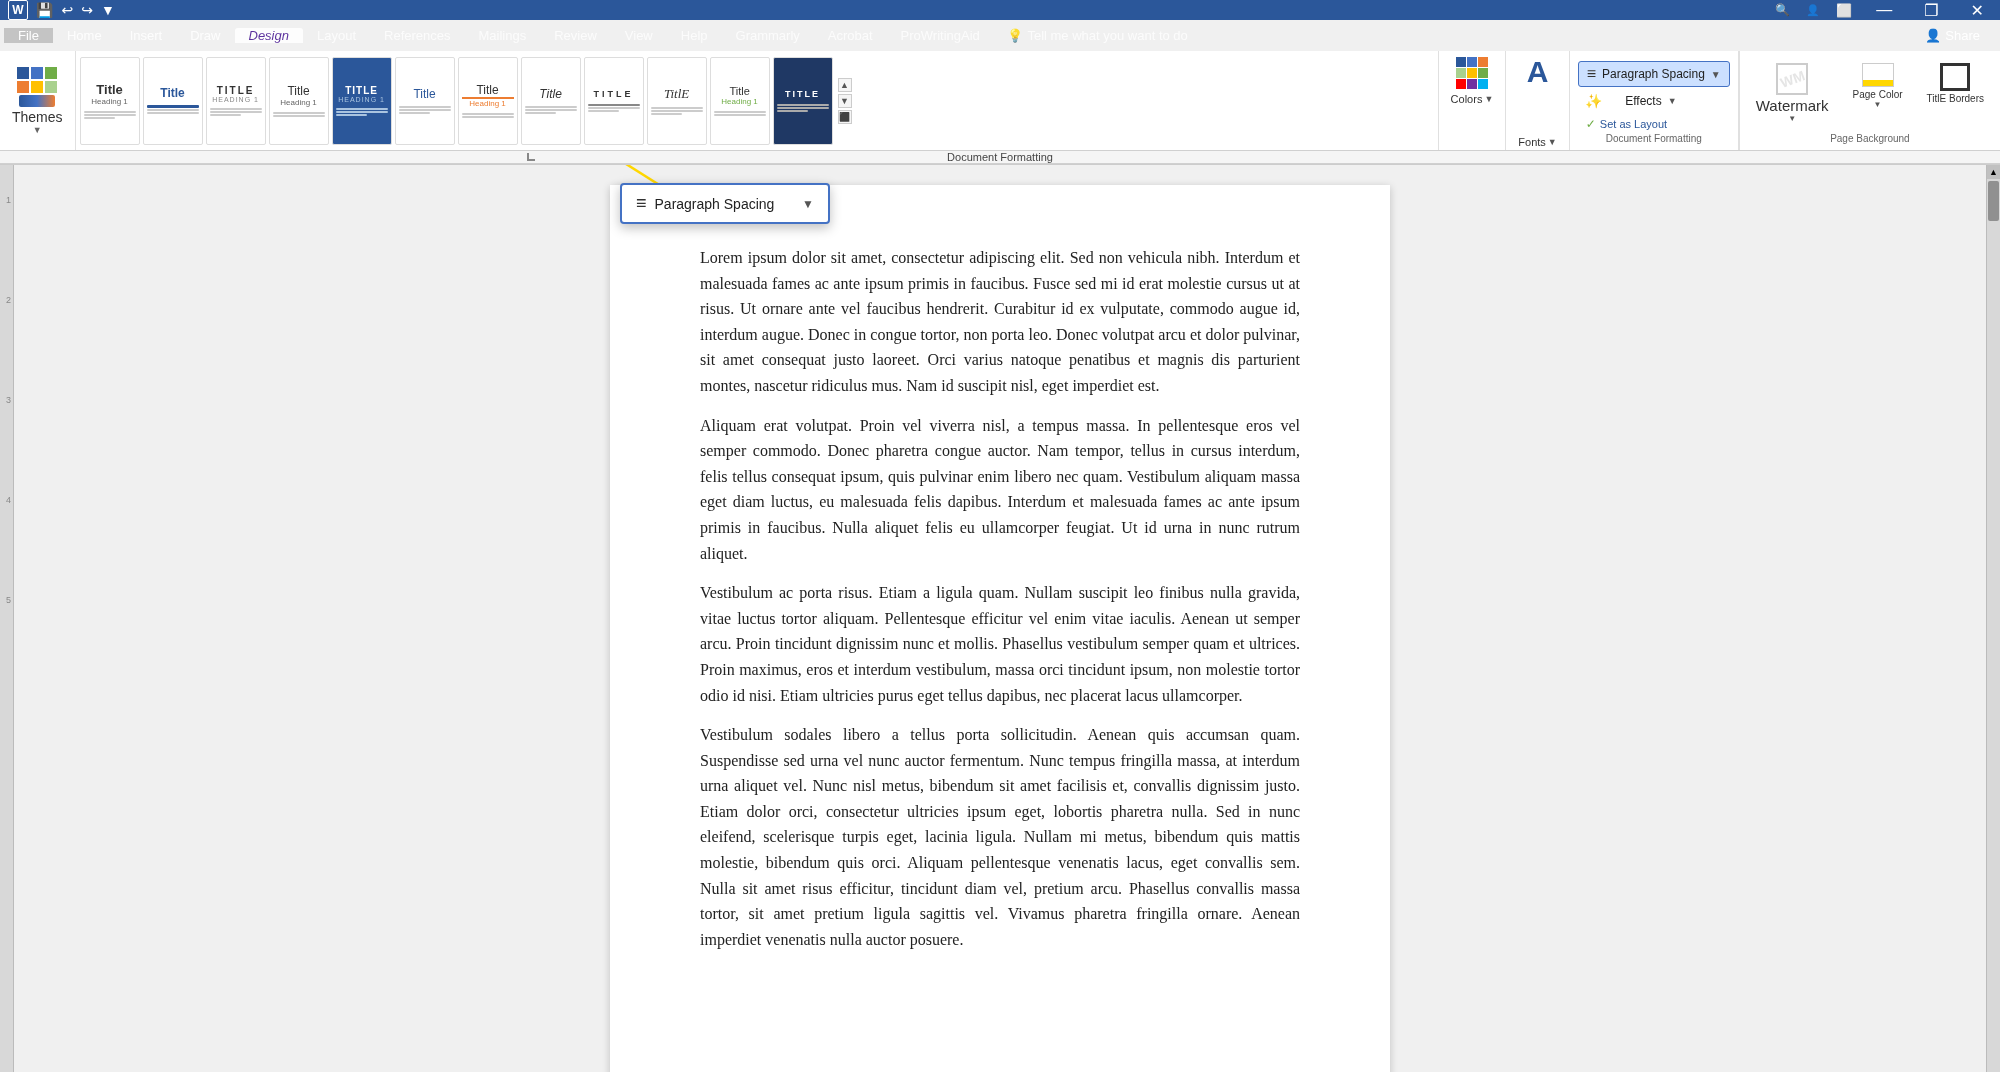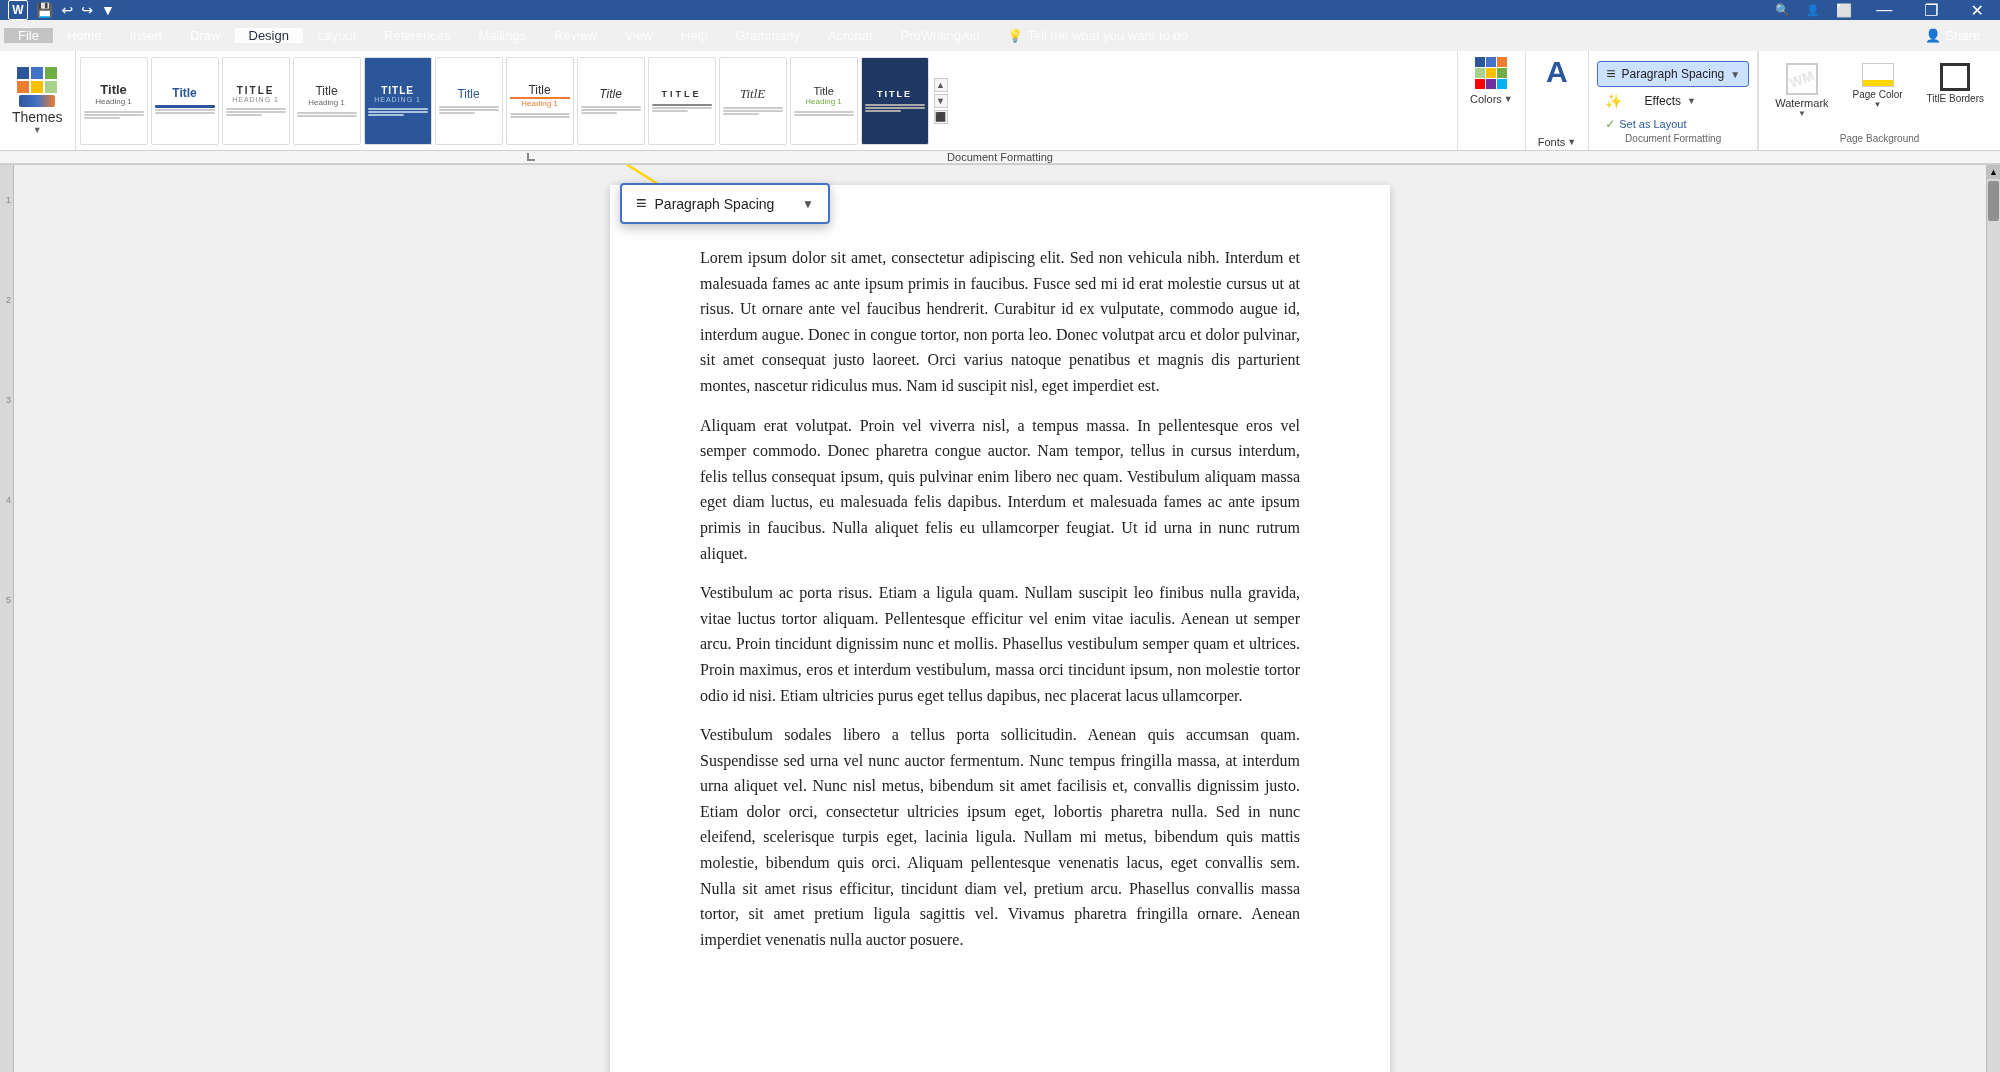--- a/index.html
+++ b/index.html
@@ -27,22 +27,23 @@
     }
     .ribbon-tab {
       color: white;
       font-size: 13px;
       padding: 0 14px;
       cursor: pointer;
       opacity: 0.9;
     }
     .ribbon-tab.active {
       background: white;
-      color: #0f172a;
+      color: #4c1d95;
       border-radius: 3px 3px 0 0;
+      font-style: italic;
     }
     .share-btn {
       margin-left: auto;
       color: white;
       font-size: 13px;
       cursor: pointer;
     }
 
     
     .ribbon-content {
@@ -73,21 +74,21 @@
       overflow: hidden;
       border-right: 1px solid #e0e0e0;
       padding: 4px;
       gap: 3px;
     }
     .style-thumb {
       display: flex;
       flex-direction: column;
       align-items: center;
       justify-content: center;
-      width: 68px;
+      width: 60px;
       height: 88px;
       border: 1px solid #ddd;
       border-radius: 2px;
       cursor: pointer;
       background: white;
       flex-shrink: 0;
       padding: 3px;
       font-size: 8px;
     }
     .style-thumb .thumb-lines {
@@ -469,21 +470,21 @@
       <div style="font-size:10px;color:#666;margin-top:auto;padding-bottom:2px;text-align:center;">Document Formatting</div>
     </div>
 
     <div style="display:flex;flex-direction:column;align-items:center;padding:4px 8px;border-left:1px solid #e0e0e0;min-width:230px;">
       <div style="display:flex;gap:8px;align-items:flex-start;margin-top:4px;">
 
         <div style="display:flex;flex-direction:column;align-items:center;cursor:pointer;padding:4px 8px;">
           <div style="width:32px;height:32px;border:2px solid #ccc;background:white;display:flex;align-items:center;justify-content:center;position:relative;">
             <span style="font-size:14px;color:#ccc;font-weight:bold;opacity:0.5;transform:rotate(-20deg);display:inline-block;">WM</span>
           </div>
-          <span style="font-size:11px;color:#333;text-align:center;margin-top:2px;">Watermark</span>
+          <span style="font-size:15px;color:#333;text-align:center;margin-top:2px;">Watermark</span>
           <span style="font-size:8px;color:#555;">▼</span>
         </div>
 
         <div style="display:flex;flex-direction:column;align-items:center;cursor:pointer;padding:4px 8px;">
           <div style="width:32px;height:24px;background:white;border:1px solid #ccc;position:relative;">
             <div style="height:6px;background:#ffd700;position:absolute;bottom:0;left:0;right:0;"></div>
           </div>
           <span style="font-size:10px;color:#333;text-align:center;margin-top:2px;white-space:nowrap;">Page Color</span>
           <span style="font-size:8px;color:#555;">▼</span>
         </div>

